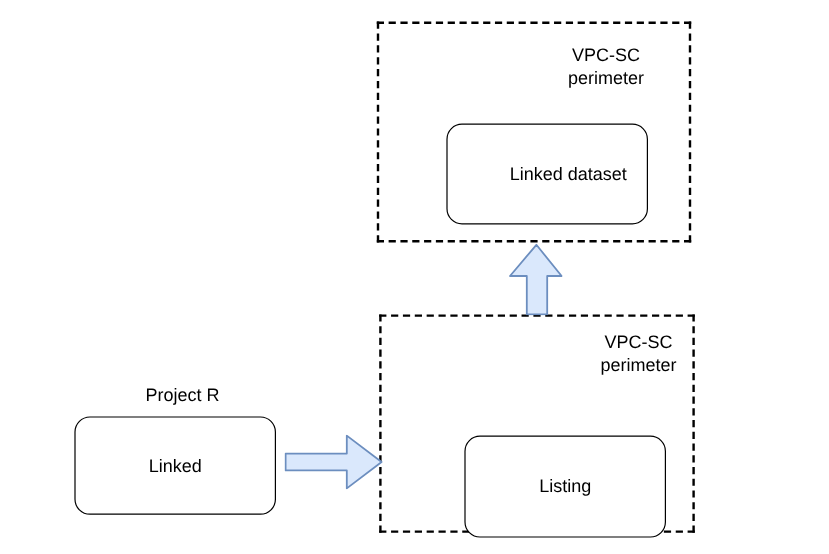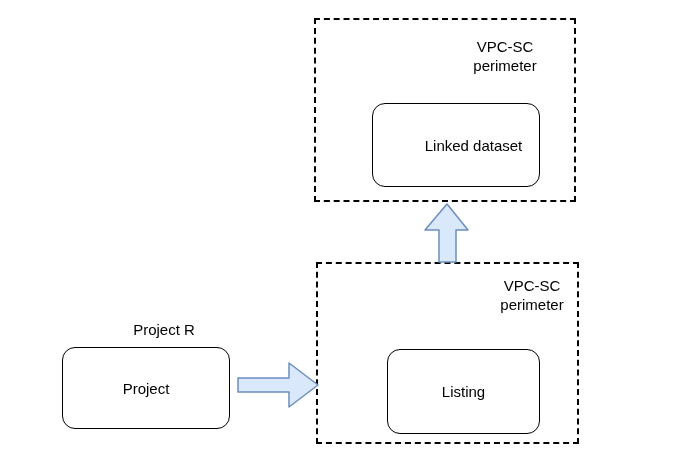--- a/index.html
+++ b/index.html
@@ -30,35 +30,35 @@
     position: absolute;
     text-align: center;
     line-height: 19px;
     white-space: pre-line;
     margin-top: 12px;
   }
   .lbl-perimeter-top    { left: 420px; top: 25px;  width: 170px; }
   .lbl-project-l        { left: 389px; top: 63px;  width: 120px; }
   .lbl-perimeter-bottom { left: 447px; top: 264px; width: 170px; }
   .lbl-project-e        { left: 393px; top: 308px; width: 120px; }
-  .lbl-project-r        { left: 104px;  top: 308px; width: 120px; }
+  .lbl-project-r        { left: 92px;  top: 308px; width: 120px; }
 
   .node {
     position: absolute;
     border: 1.5px solid #000000;
     border-radius: 13px;
     background: #ffffff;
     box-sizing: border-box;
     display: flex;
     align-items: center;
     justify-content: center;
     text-align: center;
   }
   .node-linked-dataset { left: 372px; top: 103px; width: 168px; height: 84px; padding-left: 35px; }
-  .node-listing        { left: 387px; top: 349px; width: 153px; height: 85px; }
+  .node-listing        { left: 387px; top: 363px; width: 168px; height: 85px; }
   .node-caller         { left: 62px;  top: 347px; width: 168px; height: 82px; }
 
   .arrow { position: absolute; }
   .arrow-right { left: 237px; top: 362px; }
   .arrow-up    { left: 424px; top: 203px; }
   .arrow polygon {
     stroke: #6c8ebf;
     stroke-width: 1.5;
     stroke-linejoin: round;
   }
@@ -77,21 +77,21 @@
 
   <div class="perimeter perimeter-bottom"></div>
   <div class="label lbl-perimeter-bottom">VPC-SC
 perimeter</div>
   <div class="node node-listing">
     <span>Listing</span>
   </div>
 
   <div class="label lbl-project-r">Project R</div>
   <div class="node node-caller">
-    <span>Project</span>
+    <span>Linked</span>
   </div>
 
   <svg class="arrow arrow-right" width="83" height="46" viewBox="0 0 83 46">
     <polygon points="1,16 52,16 52,1 81,23 52,45 52,30 1,30" fill="#dae8fc"></polygon>
   </svg>
 
   <svg class="arrow arrow-up" width="45" height="60" viewBox="0 0 45 60">
     <polygon points="23,1 44,27 32,27 32,59 15,59 15,27 1,27" fill="#dae8fc"></polygon>
   </svg>
 

